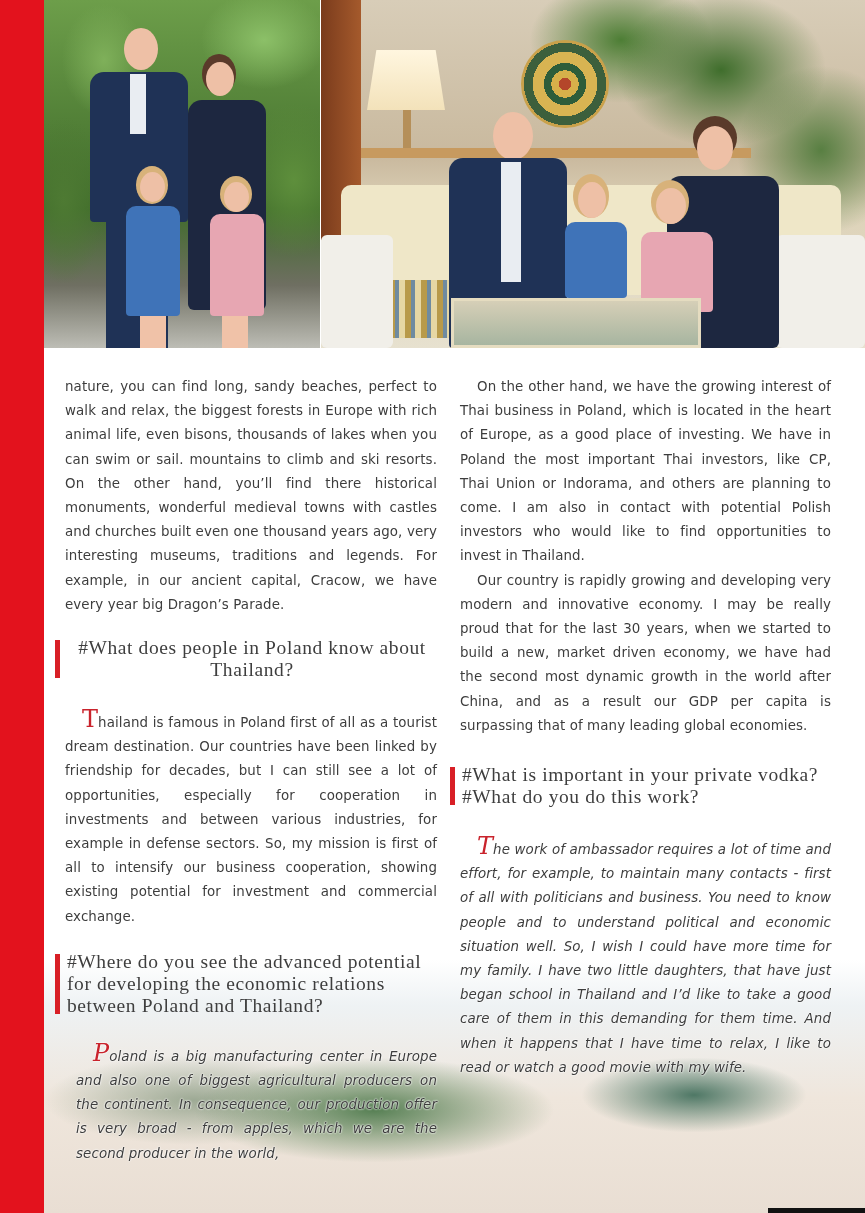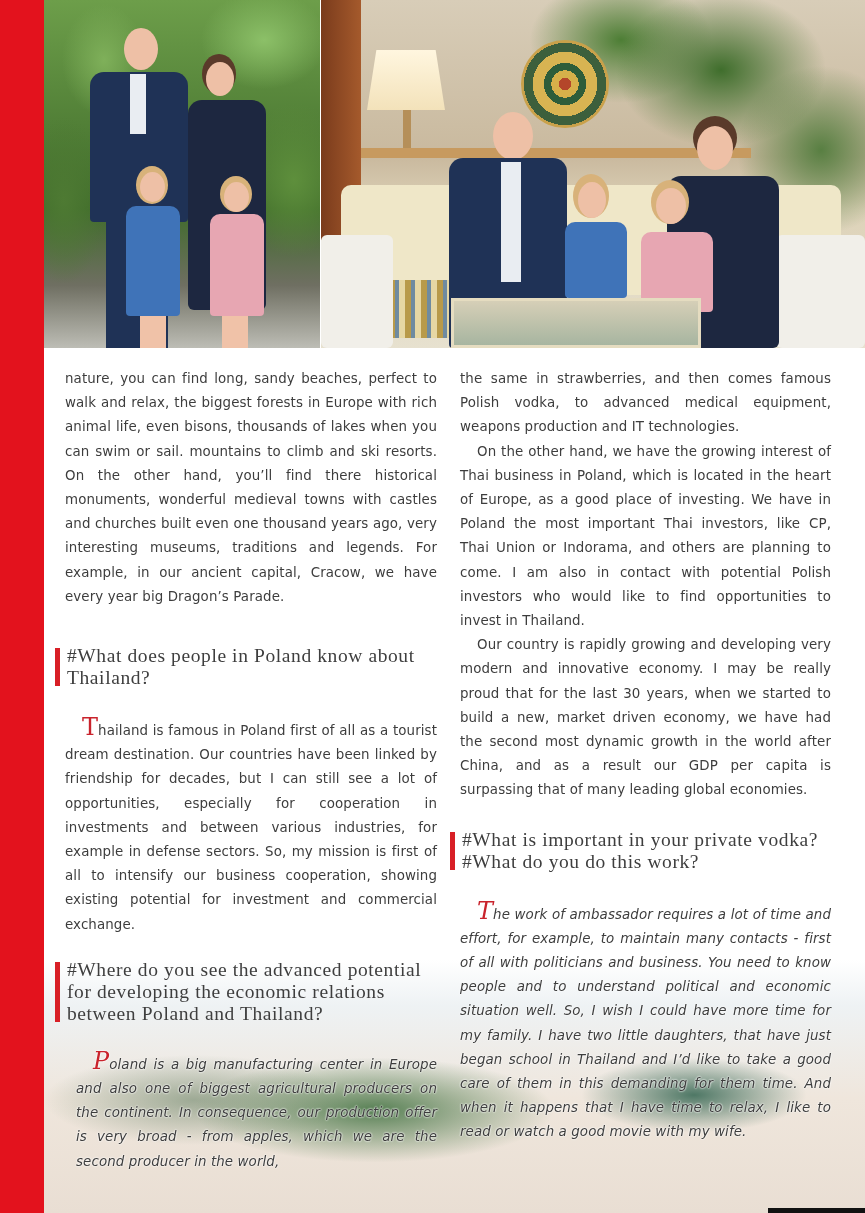--- a/index.html
+++ b/index.html
@@ -58,21 +58,21 @@
       position: absolute; left: 44px; top: 960px; width: 821px; height: 253px;
       background:
         radial-gradient(ellipse 240px 70px at 330px 150px, rgba(60,110,60,0.85) 0%, transparent 75%),
         radial-gradient(ellipse 150px 50px at 650px 135px, rgba(50,100,80,0.85) 0%, transparent 75%),
         radial-gradient(ellipse 200px 60px at 150px 140px, rgba(90,120,90,0.55) 0%, transparent 75%),
         linear-gradient(180deg, rgba(255,255,255,0) 0%, #eef2f4 18%, #efe6dc 55%, #e9ded3 100%);
     }
     .black-tab { position: absolute; left: 768px; top: 1208px; width: 97px; height: 5px; background: #111; }
 
     
-    .col { position: absolute; top: 367px; width: 372px; }
+    .col { position: absolute; top: 375px; width: 372px; }
     .col-left { left: 65px; }
     .col-right { left: 460px; width: 371px; }
 
     .para {
       font-size: 13.4px; line-height: 24.2px; text-align: justify; color: #3d3d3d;
       letter-spacing: 0.1px;
     }
     .para.indent { text-indent: 17px; }
     .para.dropcap::first-letter {
       font-family: "DejaVu Serif", serif; font-size: 24px; color: #c9232c; line-height: 10px;
@@ -153,35 +153,34 @@
   </div>
   <div class="table"></div>
 </div>
 
 <div class="landscape"></div>
 <div class="black-tab"></div>
 
 <div class="col col-left">
   <p class="para">nature, you can find long, sandy beaches, perfect to walk and relax, the biggest forests in Europe with rich animal life, even bisons, thousands of lakes when you can swim or sail. mountains to climb and ski resorts. On the other hand, you’ll find there historical monuments, wonderful medieval towns with castles and churches built even one thousand years ago, very interesting museums, traditions and legends. For example, in our ancient capital, Cracow, we have every year big Dragon’s Parade.</p>
 
-  <div class="heading" style="margin-top:36px;">
+  <div class="heading" style="margin-top:20px;text-align:center;">
     <span class="hbar" style="height:38px;"></span>
     <span>#What does people in Poland know about Thailand?</span>
   </div>
   <p class="para dropcap lead" style="margin-top:30px;">Thailand is famous in Poland first of all as a tourist dream destination. Our countries have been linked by friendship for decades, but I can still see a lot of opportunities, especially for cooperation in investments and between various industries, for example in defense sectors. So, my mission is first of all to intensify our business cooperation, showing existing potential for investment and commercial exchange.</p>
 
   <div class="heading" style="margin-top:22px;">
     <span class="hbar" style="height:60px;"></span>
     <span>#Where do you see the advanced potential for developing the economic relations between Poland and Thailand?</span>
   </div>
   <p class="para dropcap lead overlay-text" style="margin-top:28px;margin-left:11px;">Poland is a big manufacturing center in Europe and also one of biggest agricultural producers on the continent. In consequence, our production offer is very broad - from apples, which we are the second producer in the world,</p>
 </div>
 
 <div class="col col-right">
-  <p class="para">the same in strawberries, and then comes famous Polish vodka, to advanced medical equipment, weapons production and IT technologies.</p>
   <p class="para indent">On the other hand, we have the growing interest of Thai business in Poland, which is located in the heart of Europe, as a good place of investing. We have in Poland the most important Thai investors, like CP, Thai Union or Indorama, and others are planning to come. I am also in contact with potential Polish investors who would like to find opportunities to invest in Thailand.</p>
   <p class="para indent">Our country is rapidly growing and developing very modern and innovative economy. I may be really proud that for the last 30 years, when we started to build a new, market driven economy, we have had the second most dynamic growth in the world after China, and as a result our GDP per capita is surpassing that of many leading global economies.</p>
 
   <div class="heading" style="margin-top:26px;">
     <span class="hbar" style="height:38px;"></span>
     <div>#What is important in your private vodka?</div>
     <div>#What do you do this work?</div>
   </div>
   <p class="para dropcap lead overlay-text" style="margin-top:30px;">The work of ambassador requires a lot of time and effort, for example, to maintain many contacts - first of all with politicians and business. You need to know people and to understand political and economic situation well. So, I wish I could have more time for my family. I have two little daughters, that have just began school in Thailand and I’d like to take a good care of them in this demanding for them time. And when it happens that I have time to relax, I like to read or watch a good movie with my wife.</p>
 </div>

